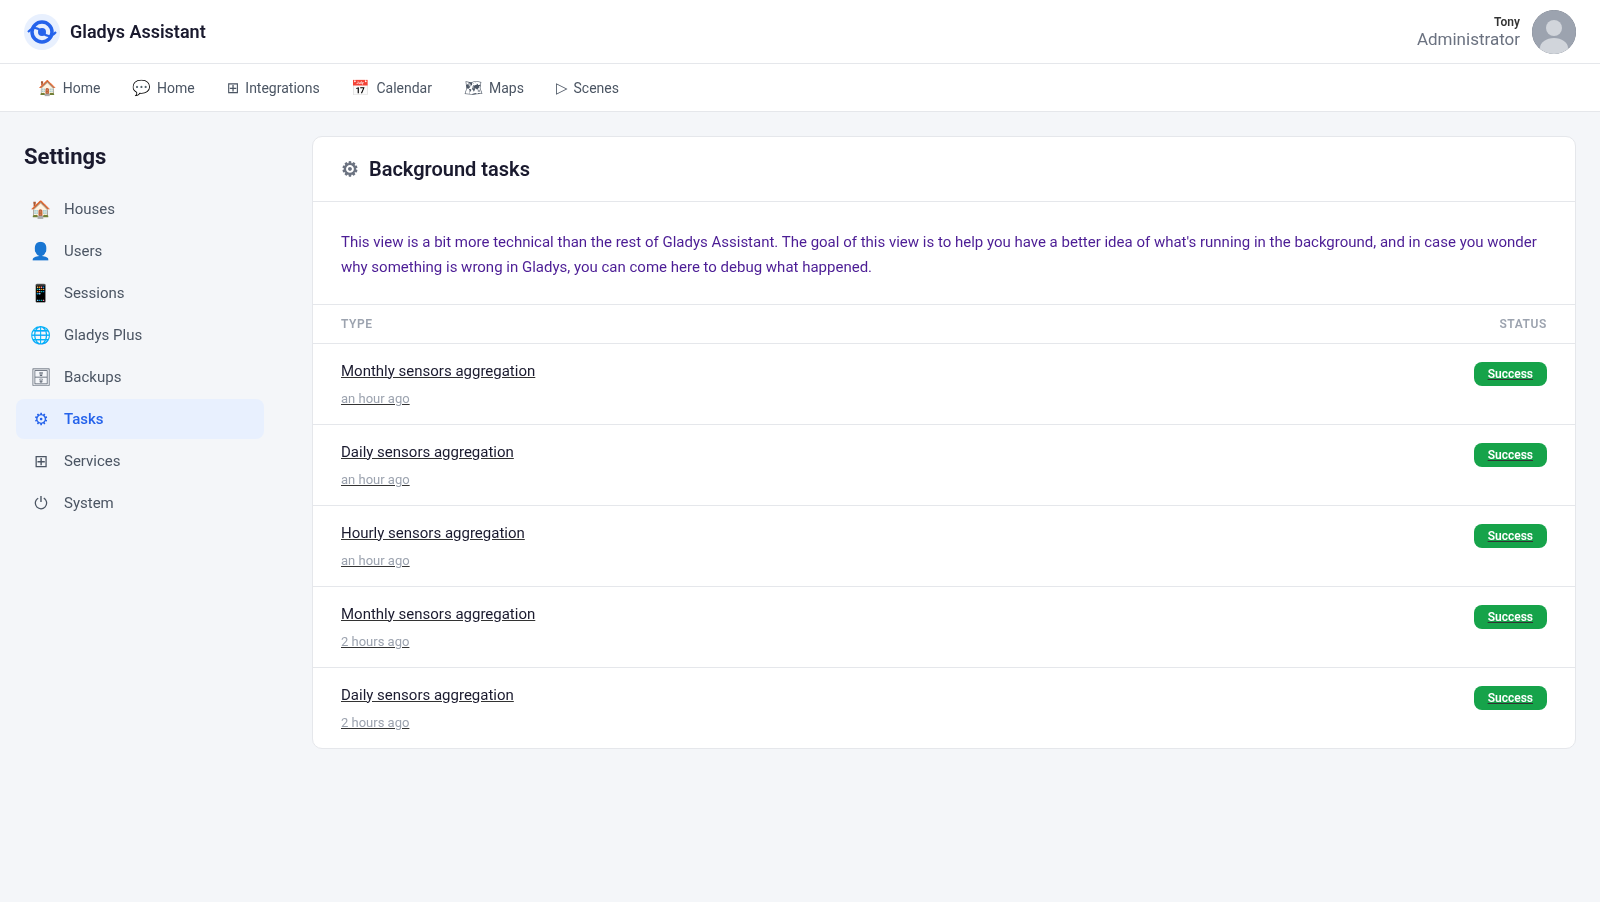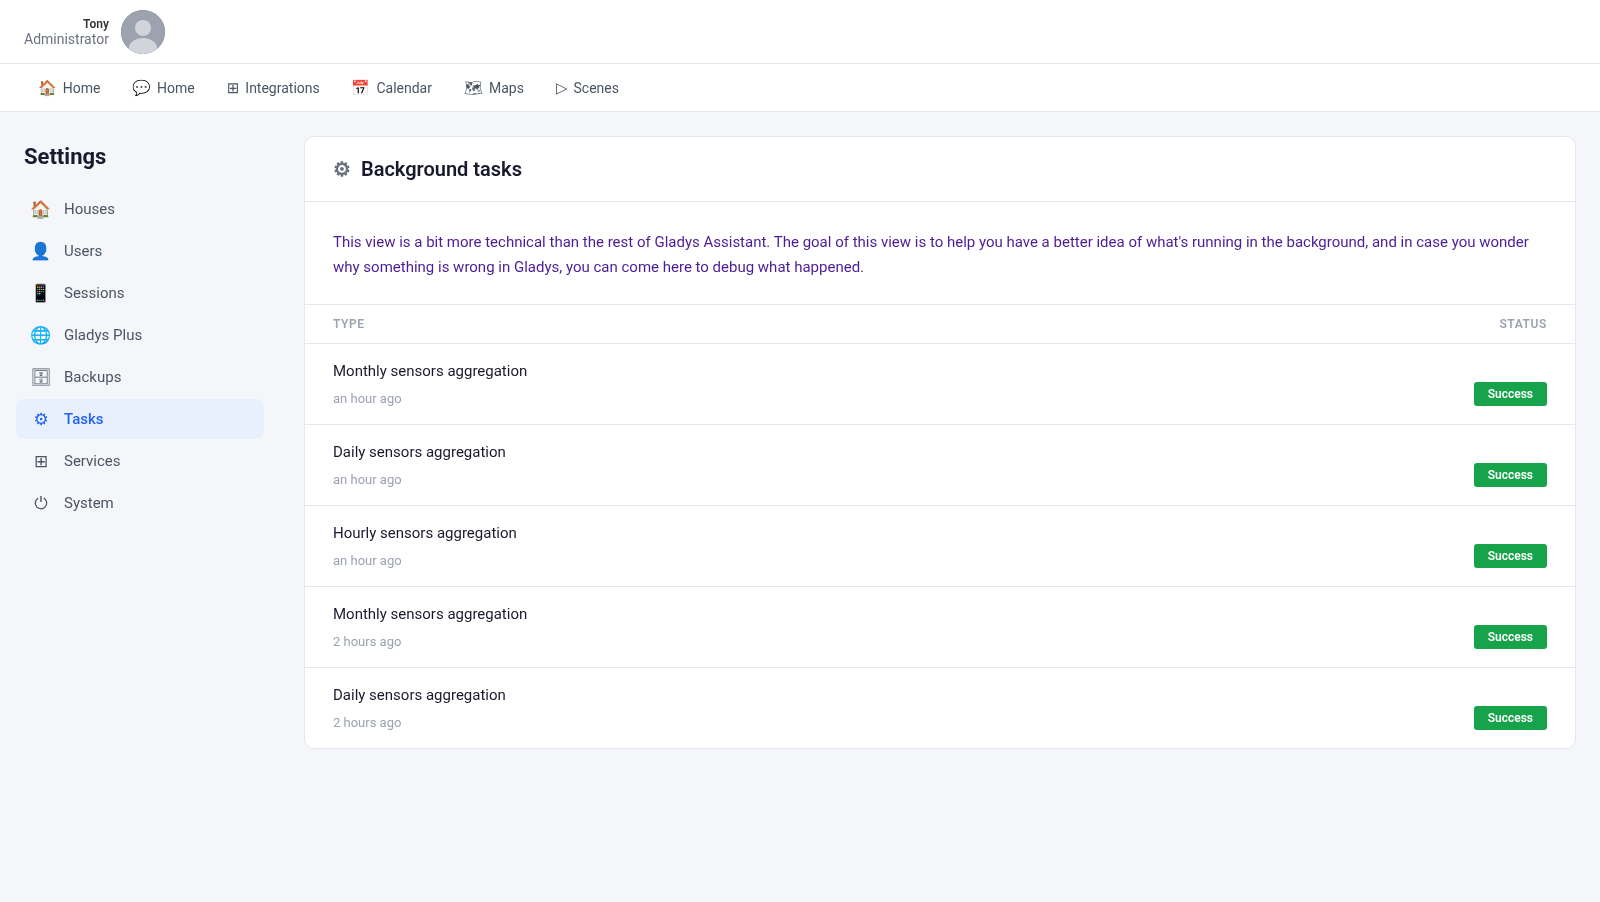--- a/index.html
+++ b/index.html
@@ -45,21 +45,21 @@
       background: #6b7280;
       overflow: hidden;
       display: flex;
       align-items: center;
       justify-content: center;
       font-size: 18px;
       color: #fff;
     }
     .user-info { text-align: right; }
     .user-name { font-weight: 600; font-size: 12px; }
-    .user-role { font-size: 14px; color: #6b7280; }
+    .user-role { font-size: 17px; color: #6b7280; }
 
     
     .nav {
       background: #fff;
       border-bottom: 1px solid #e5e7eb;
       display: flex;
       align-items: center;
       padding: 0 24px;
       gap: 4px;
       height: 48px;
@@ -75,20 +75,21 @@
       cursor: pointer;
       text-decoration: none;
       transition: background 0.15s;
     }
     .nav-icon { font-size: 15px; }
 
     
     .layout {
       display: flex;
       min-height: calc(100vh - 112px);
+      gap: 8px;
     }
 
     
     .sidebar {
       width: 280px;
       background: #f4f6f9;
       padding: 32px 16px;
       flex-shrink: 0;
     }
     .sidebar-title {
@@ -153,42 +154,52 @@
       font-size: 12px;
       font-weight: 600;
       color: #9ca3af;
       letter-spacing: 0.05em;
       text-transform: uppercase;
       border-bottom: 1px solid #e5e7eb;
       text-align: center;
     }
     .task-row {
       display: flex;
-      align-items: flex-end;
+      align-items: flex-start;
       justify-content: space-between;
       padding: 18px 28px;
       border-bottom: 1px solid #e5e7eb;
+      text-decoration: underline;
     }
     .task-row:last-child { border-bottom: none; }
     .task-name { font-size: 15px; color: #1a1a2e; margin-bottom: 4px; }
     .task-time { font-size: 13px; color: #9ca3af; margin-top: 11px; }
     .badge-success {
       background: #16a34a;
       color: #fff;
       font-size: 12px;
       font-weight: 600;
       padding: 5px 14px;
-      border-radius: 3px;
+      border-radius: 8px;
       display: inline-block;
     }
   </style>
 </head>
 <body>
 
 <header class="header">
+  <div class="header-logo">
+    <svg class="logo-icon" viewBox="0 0 36 36">
+      <circle cx="18" cy="18" r="18" fill="#e8f0fe"></circle>
+      <circle cx="18" cy="18" r="10" fill="none" stroke="#2563eb" stroke-width="3.5"></circle>
+      <circle cx="18" cy="18" r="4" fill="#2563eb"></circle>
+      <path d="M4 18 Q11 10 18 18 Q25 26 32 18" stroke="#2563eb" stroke-width="2" fill="none"></path>
+    </svg>
+    <span>Gladys Assistant</span>
+  </div>
   <div class="header-user">
     <div class="user-info">
       <div class="user-name">Tony</div>
       <div class="user-role">Administrator</div>
     </div>
     <div class="avatar">
       <svg viewBox="0 0 44 44" width="44" height="44">
         <circle cx="22" cy="22" r="22" fill="#9ca3af"></circle>
         <circle cx="22" cy="18" r="8" fill="#d1d5db"></circle>
         <ellipse cx="22" cy="38" rx="14" ry="10" fill="#d1d5db"></ellipse>

